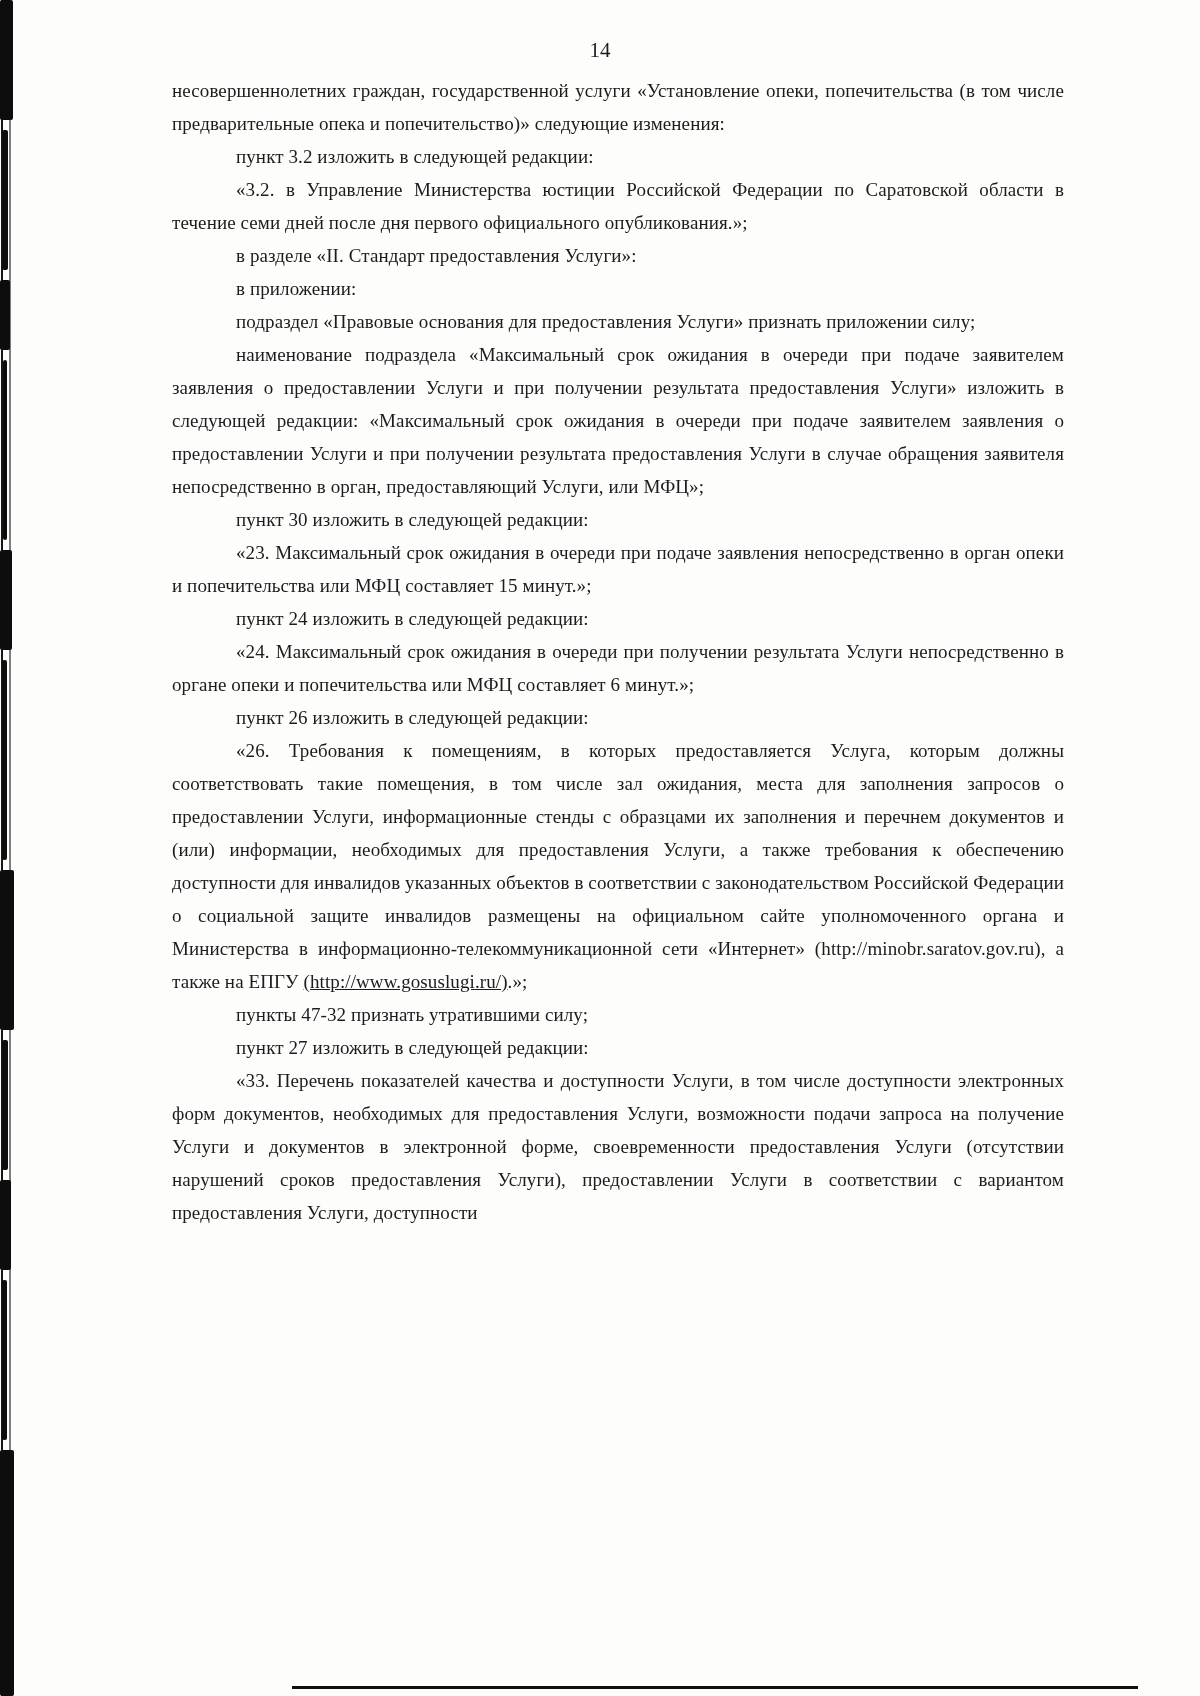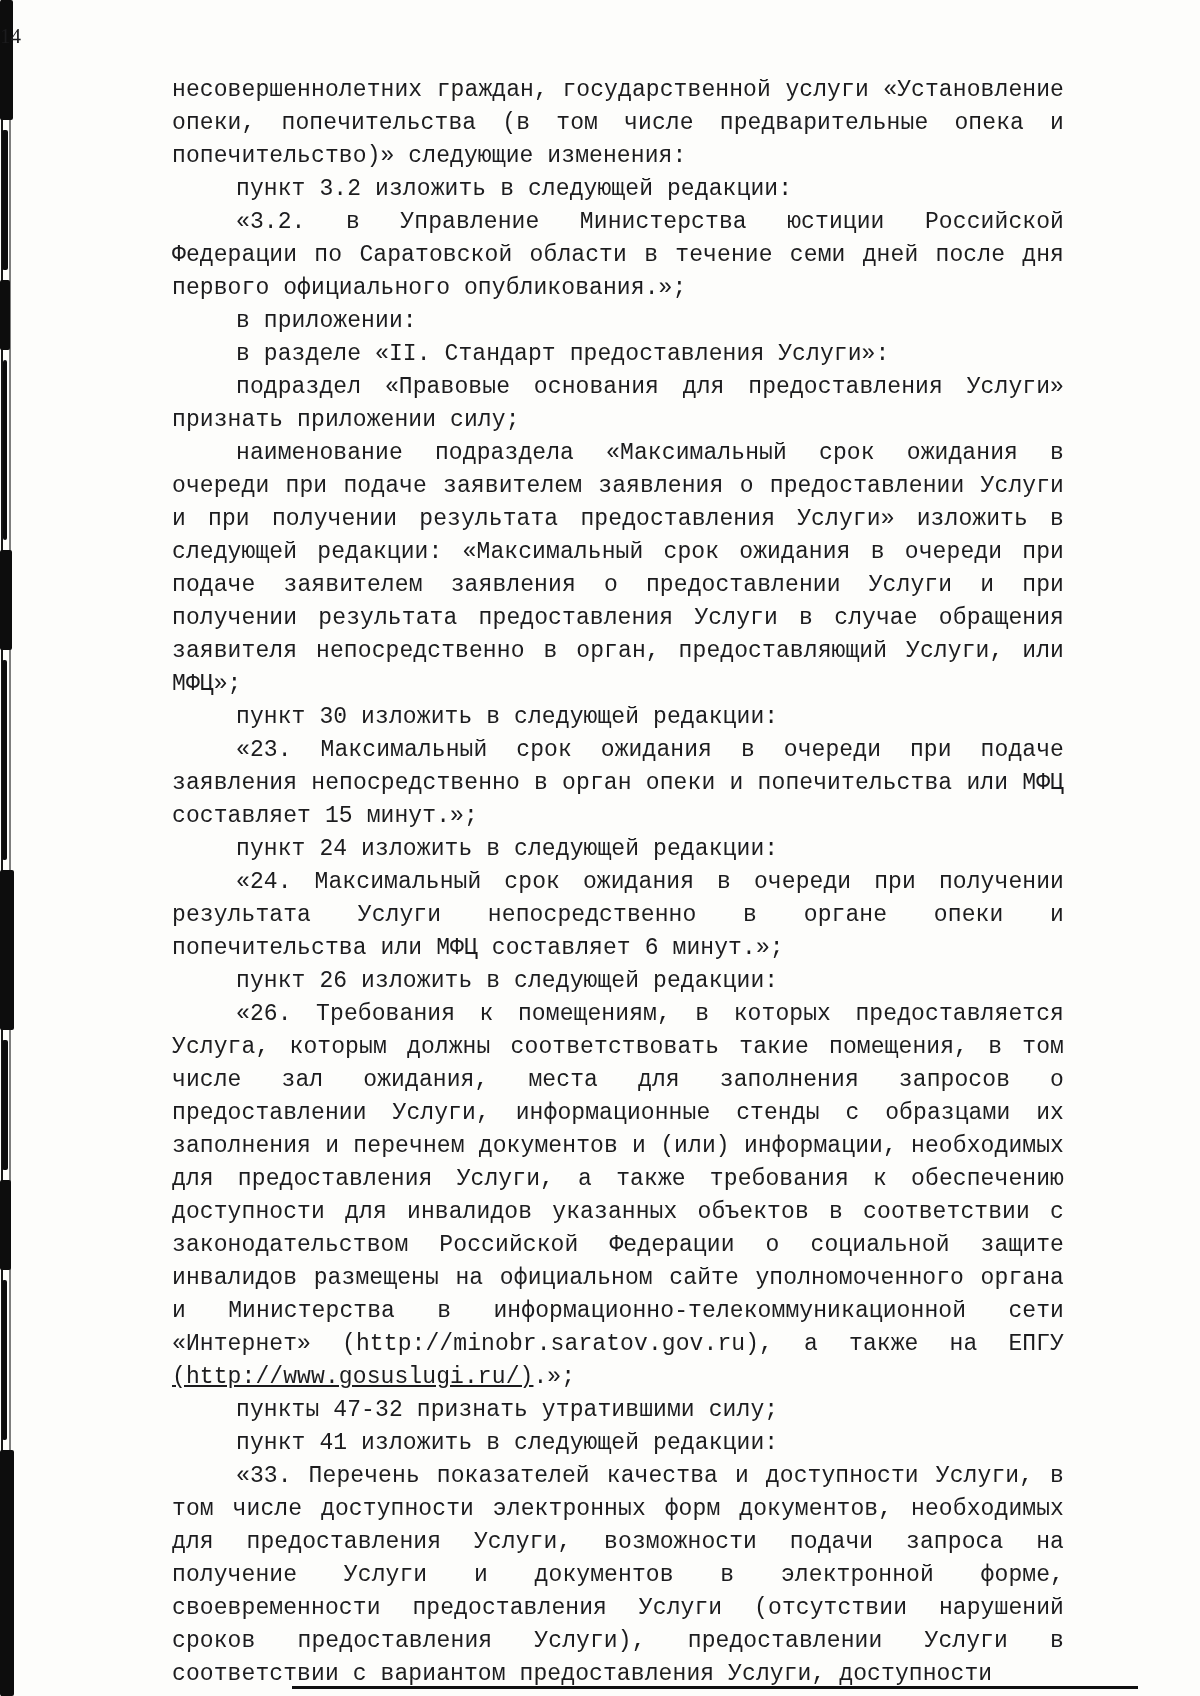--- a/index.html
+++ b/index.html
@@ -31,29 +31,28 @@
   .b5{top:550px;left:0;width:12px;height:100px;}
   .b6{top:660px;left:2px;width:5px;height:200px;}
   .b7{top:870px;left:0;width:14px;height:160px;}
   .b8{top:1040px;left:2px;width:6px;height:130px;}
   .b9{top:1180px;left:0;width:11px;height:90px;}
   .b10{top:1280px;left:2px;width:5px;height:160px;}
   .b11{top:1450px;left:0;width:14px;height:246px;}
   .bottom-line{position:absolute;left:292px;top:1686px;width:846px;height:3px;background:#101010;}
 
   .page-number{
-    position:absolute;top:24px;left:0;right:0;
-    font-size:21px;color:var(--ink);
+    position:absolute;top:38px;left:0;right:0;
+    text-align:center;font-size:21px;color:var(--ink);
   }
   .text-block{
     position:absolute;top:74px;left:172px;width:892px;
-    font-size:23px;line-height:33px;
+    font-size:19px;line-height:33px;
     text-align:justify;
     letter-spacing:.1px;
-    font-family:Liberation Mono, monospace;
   }
   .para{margin:0;text-indent:64px;}
   .para.no-indent{text-indent:0;}
   .doc-link{text-decoration:underline;color:var(--ink);cursor:pointer;}
 </style>
 </head>
 <body>
 
 <div class="page">
 
@@ -71,28 +70,28 @@
   <div class="blob b10"></div>
   <div class="blob b11"></div>
   <div class="bottom-line"></div>
 
   <div class="page-number">14</div>
 
   <div class="text-block">
     <p class="para no-indent">несовершеннолетних граждан, государственной услуги «Установление опеки, попечительства (в том числе предварительные опека и попечительство)» следующие изменения:</p>
     <p class="para">пункт 3.2 изложить в следующей редакции:</p>
     <p class="para">«3.2. в Управление Министерства юстиции Российской Федерации по Саратовской области в течение семи дней после дня первого официального опубликования.»;</p>
+    <p class="para">в разделе «II. Стандарт предоставления Услуги»:</p>
     <p class="para">в приложении:</p>
-    <p class="para">в разделе «II. Стандарт предоставления Услуги»:</p>
     <p class="para">подраздел «Правовые основания для предоставления Услуги» признать приложении силу;</p>
     <p class="para">наименование подраздела «Максимальный срок ожидания в очереди при подаче заявителем заявления о предоставлении Услуги и при получении результата предоставления Услуги» изложить в следующей редакции: «Максимальный срок ожидания в очереди при подаче заявителем заявления о предоставлении Услуги и при получении результата предоставления Услуги в случае обращения заявителя непосредственно в орган, предоставляющий Услуги, или МФЦ»;</p>
     <p class="para">пункт 30 изложить в следующей редакции:</p>
     <p class="para">«23. Максимальный срок ожидания в очереди при подаче заявления непосредственно в орган опеки и попечительства или МФЦ составляет 15 минут.»;</p>
     <p class="para">пункт 24 изложить в следующей редакции:</p>
     <p class="para">«24. Максимальный срок ожидания в очереди при получении результата Услуги непосредственно в органе опеки и попечительства или МФЦ составляет 6 минут.»;</p>
     <p class="para">пункт 26 изложить в следующей редакции:</p>
     <p class="para"><span>«26. Требования к помещениям, в которых предоставляется Услуга, которым должны соответствовать такие помещения, в том числе зал ожидания, места для заполнения запросов о предоставлении Услуги, информационные стенды с образцами их заполнения и перечнем документов и (или) информации, необходимых для предоставления Услуги, а также требования к обеспечению доступности для инвалидов указанных объектов в соответствии с законодательством Российской Федерации о социальной защите инвалидов размещены на официальном сайте уполномоченного органа и Министерства в информационно-телекоммуникационной сети «Интернет» (http://minobr.saratov.gov.ru), а также на ЕПГУ </span><span class="doc-link">(http://www.gosuslugi.ru/)</span><span>.»;</span></p>
     <p class="para">пункты 47-32 признать утратившими силу;</p>
-    <p class="para">пункт 41 изложить в следующей редакции:</p>
+    <p class="para">пункт 27 изложить в следующей редакции:</p>
     <p class="para">«33. Перечень показателей качества и доступности Услуги, в том числе доступности электронных форм документов, необходимых для предоставления Услуги, возможности подачи запроса на получение Услуги и документов в электронной форме, своевременности предоставления Услуги (отсутствии нарушений сроков предоставления Услуги), предоставлении Услуги в соответствии с вариантом предоставления Услуги, доступности</p>
   </div>
 
 </div>
 
 </body></html>

